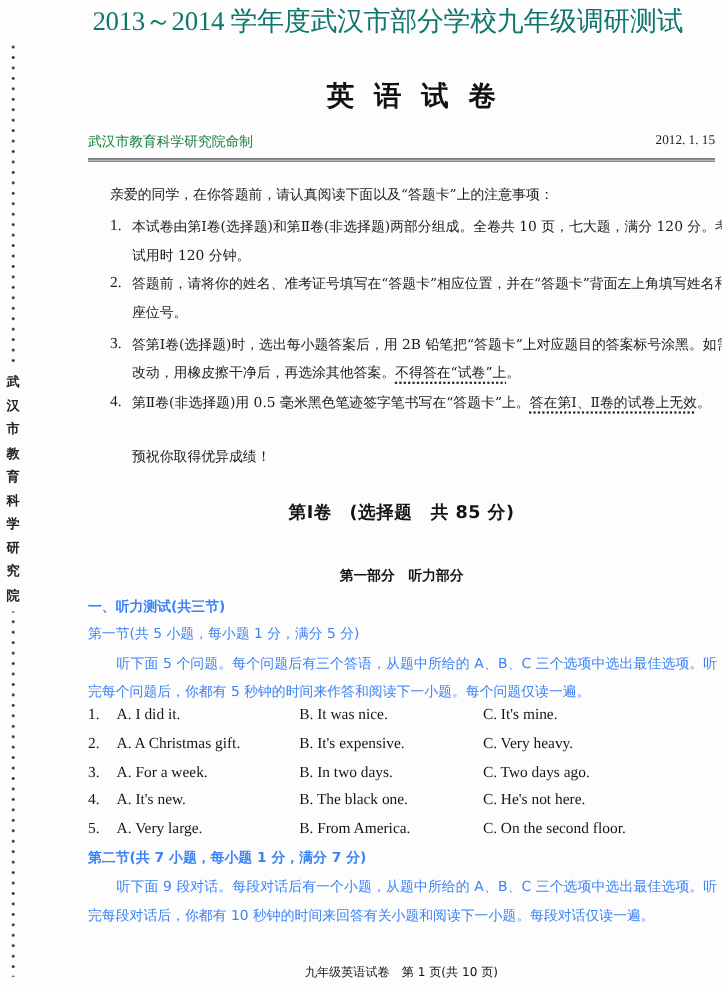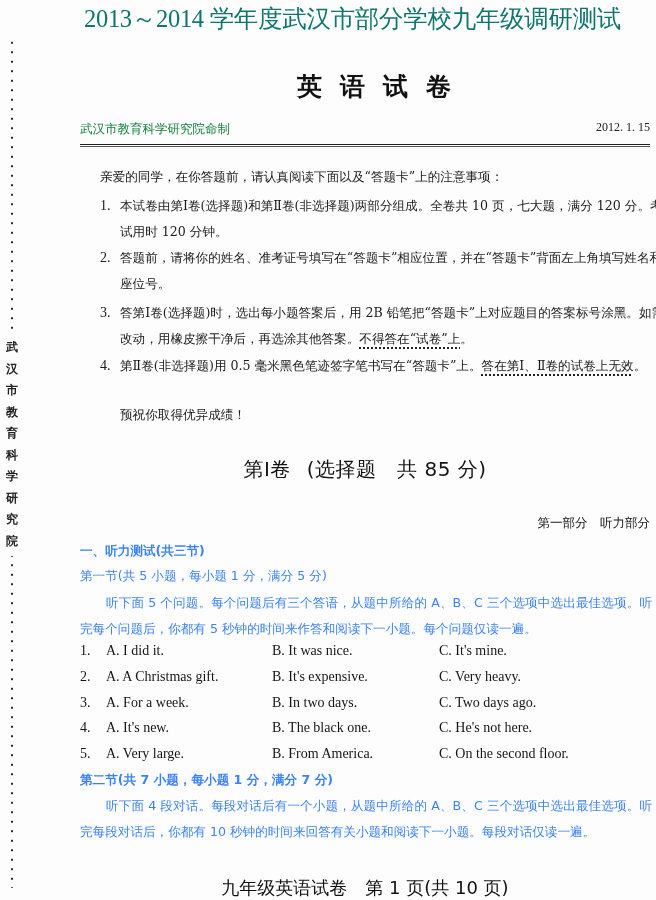--- a/index.html
+++ b/index.html
@@ -49,47 +49,47 @@
       position: absolute; left: 0; width: 572px; margin-left: 20px;
     }
     .notice-intro { top: 169px; }
     .notice-item { position: absolute; left: 0; width: 572px; line-height: 26px; }
     .notice-item .num { position: absolute; left: 0; top: 0; font-family: "Liberation Serif", serif; font-size: 14px; }
     .notice-item .txt { margin-left: 20px; display: block; }
     .emph { text-decoration: underline dotted #222; text-underline-offset: 4px; text-decoration-thickness: 2px; }
     .wish { top: 407px; left: 20px; }
     .part-title {
       position: absolute; top: 456px; left: 0; width: 570px; text-align: center;
-      font-family: "DejaVu Sans", sans-serif; font-weight: normal; font-size: 20px; letter-spacing: 0.5px;
+      font-family: "DejaVu Sans", sans-serif; font-weight: bold; font-size: 16px; letter-spacing: 0.5px;
     }
     .part-title .gap { display: inline-block; width: 16px; }
     .section-title {
-      position: absolute; top: 515px; left: 0; width: 570px; text-align: right;
-      font-family: "DejaVu Sans", sans-serif; font-weight: normal; font-size: 12.5px;
+      position: absolute; top: 515px; left: 0; width: 570px; text-align: center;
+      font-family: "DejaVu Sans", sans-serif; font-weight: bold; font-size: 12.5px;
     }
     .heading-bold {
       position: absolute; left: 0; font-family: "DejaVu Sans", sans-serif; font-weight: bold;
       font-size: 12.6px; color: #3b82f6;
     }
     .para {
       position: absolute; left: 0; width: 572px; line-height: 26px;
       font-family: "DejaVu Sans", sans-serif; font-size: 12.6px; text-indent: 26px; color: #3b82f6;
       text-align: justify;
     }
     .q-row {
       position: absolute; left: 0; width: 572px; height: 22px;
       font-family: "Liberation Serif", serif; font-size: 14px; color: #151515;
     }
     .q-row .qnum { position: absolute; left: 0; }
     .q-row .optA { position: absolute; left: 26px; }
     .q-row .optB { position: absolute; left: 192px; }
     .q-row .optC { position: absolute; left: 359px; }
     .footer {
       position: absolute; left: 0; top: 876px; width: 570px; text-align: center;
-      font-family: "DejaVu Sans", sans-serif; font-size: 18px; color: #111;
+      font-family: "DejaVu Sans", sans-serif; font-size: 11px; color: #111;
     }
   </style>
 </head>
 <body>
 
 <div class="margin-dots"></div>
 <div class="margin-label">
   <span>武</span>
   <span>汉</span>
   <span>市</span>
@@ -163,16 +163,16 @@
     <span class="optC">C. He's not here.</span>
   </div>
   <div class="q-row" style="top:746px;">
     <span class="qnum">5.</span>
     <span class="optA">A. Very large.</span>
     <span class="optB">B. From America.</span>
     <span class="optC">C. On the second floor.</span>
   </div>
 
   <div class="heading-bold" style="top:772px;">第二节(共 7 小题，每小题 1 分，满分 7 分)</div>
-  <div class="para" style="top:793px;">听下面 4 段对话。每段对话后有一个小题，从题中所给的 A、B、C 三个选项中选出最佳选项。听完每段对话后，你都有 10 秒钟的时间来回答有关小题和阅读下一小题。每段对话仅读一遍。</div>
+  <div class="para" style="top:793px;">听下面 9 段对话。每段对话后有一个小题，从题中所给的 A、B、C 三个选项中选出最佳选项。听完每段对话后，你都有 10 秒钟的时间来回答有关小题和阅读下一小题。每段对话仅读一遍。</div>
 
   <div class="footer">九年级英语试卷　第 1 页(共 10 页)</div>
 </div>
 
 </body></html>

